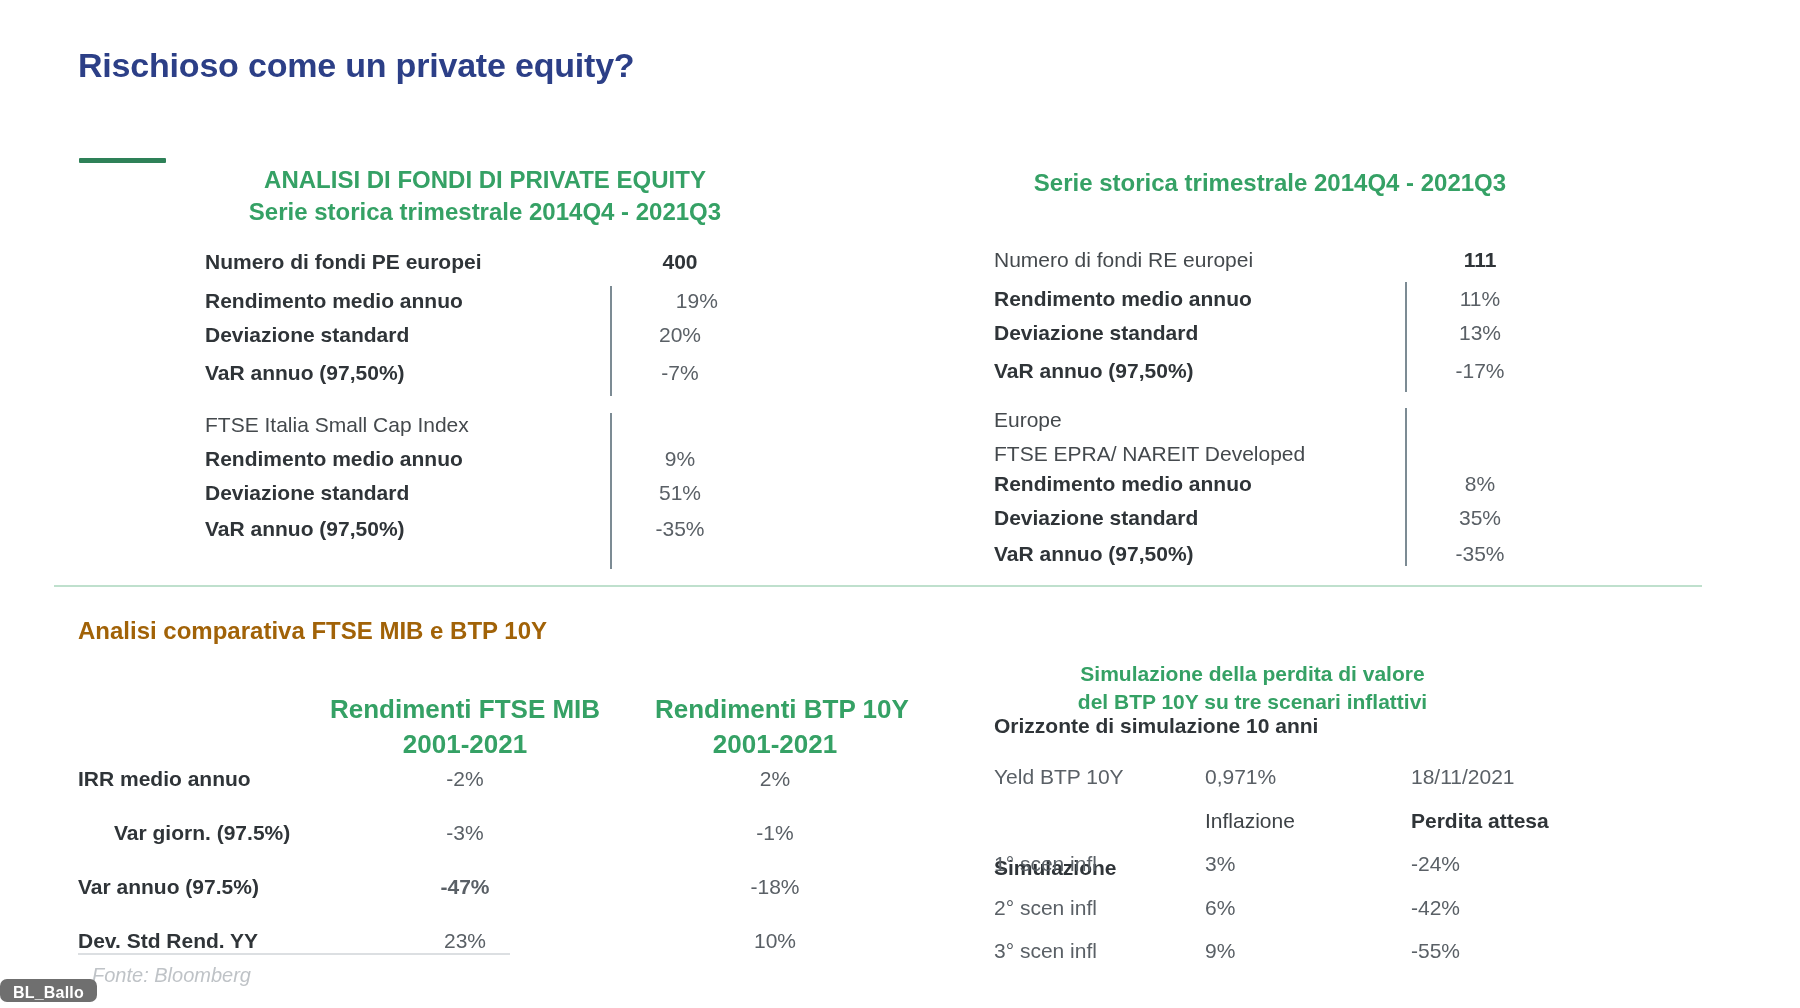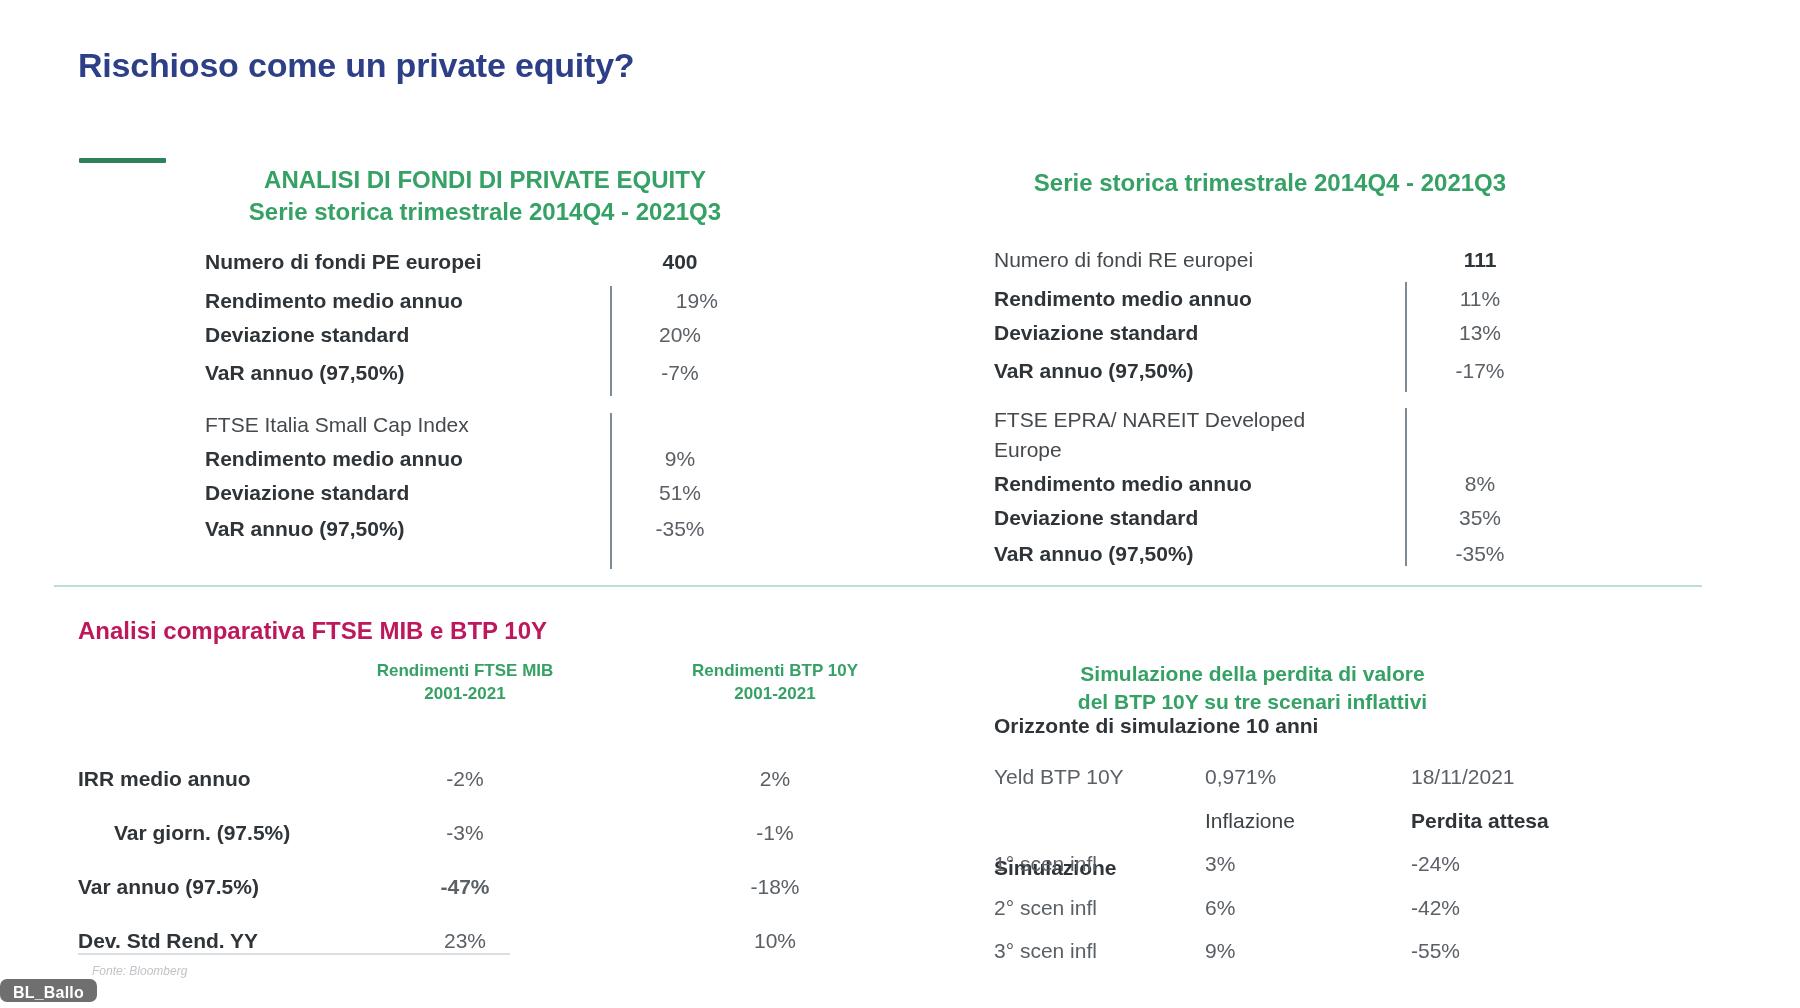--- a/index.html
+++ b/index.html
@@ -99,33 +99,34 @@
     height: 2px;
     background: #bfe0cd;
   }
 
   .section-heading {
     position: absolute;
     left: 78px;
     top: 617px;
     font-size: 24px;
     font-weight: bold;
-    color: #be185d;
+    color: #a16207;
     white-space: nowrap;
   }
 
   
   .col-head {
     position: absolute;
     color: #35a165;
-    font-size: 17px;
+    font-size: 26px;
     font-weight: bold;
     line-height: 1.34;
     text-align: center;
     white-space: nowrap;
+    margin-top: 32px;
   }
   .brow {
     position: absolute;
     font-size: 21px;
     white-space: nowrap;
   }
   .brow.label {
     font-weight: bold;
     color: #2f3438;
   }
@@ -138,21 +139,21 @@
     left: 78px;
     top: 953px;
     width: 432px;
     height: 2px;
     background: #dcdfe2;
   }
   .source-note {
     position: absolute;
     left: 92px;
     top: 964px;
-    font-size: 12px;
+    font-size: 20px;
     font-style: italic;
     color: #bfc3c7;
     white-space: nowrap;
   }
 
   
   .sim-head {
     position: absolute;
     color: #35a165;
     font-size: 21px;
@@ -278,28 +279,28 @@
   </div>
   <div class="stat-row" style="margin-top:4px;">
     <div class="stat-label" style="width:411px;">VaR annuo (97,50%)</div>
     <div class="stat-value" style="width:150px;">-17%</div>
   </div>
 </div>
 
 <div class="stat-group" style="position:absolute; left:994px; top:408px; width:600px;">
   <div class="vrule" style="left:411px; top:0px; height:158px;"></div>
 
+  <div class="stat-row" style="height:34px;">
+    <div class="stat-label light" style="width:411px;">Europe</div>
+    <div class="stat-value" style="width:150px;"></div>
+  </div>
   <div class="stat-row" style="height:30px;">
     <div class="stat-label light" style="width:411px;">FTSE EPRA/ NAREIT Developed</div>
     <div class="stat-value" style="width:150px;"></div>
   </div>
-  <div class="stat-row" style="height:34px;">
-    <div class="stat-label light" style="width:411px;">Europe</div>
-    <div class="stat-value" style="width:150px;"></div>
-  </div>
   <div class="stat-row">
     <div class="stat-label" style="width:411px;">Rendimento medio annuo</div>
     <div class="stat-value" style="width:150px;">8%</div>
   </div>
   <div class="stat-row">
     <div class="stat-label" style="width:411px;">Deviazione standard</div>
     <div class="stat-value" style="width:150px;">35%</div>
   </div>
   <div class="stat-row" style="margin-top:2px;">
     <div class="stat-label" style="width:411px;">VaR annuo (97,50%)</div>

